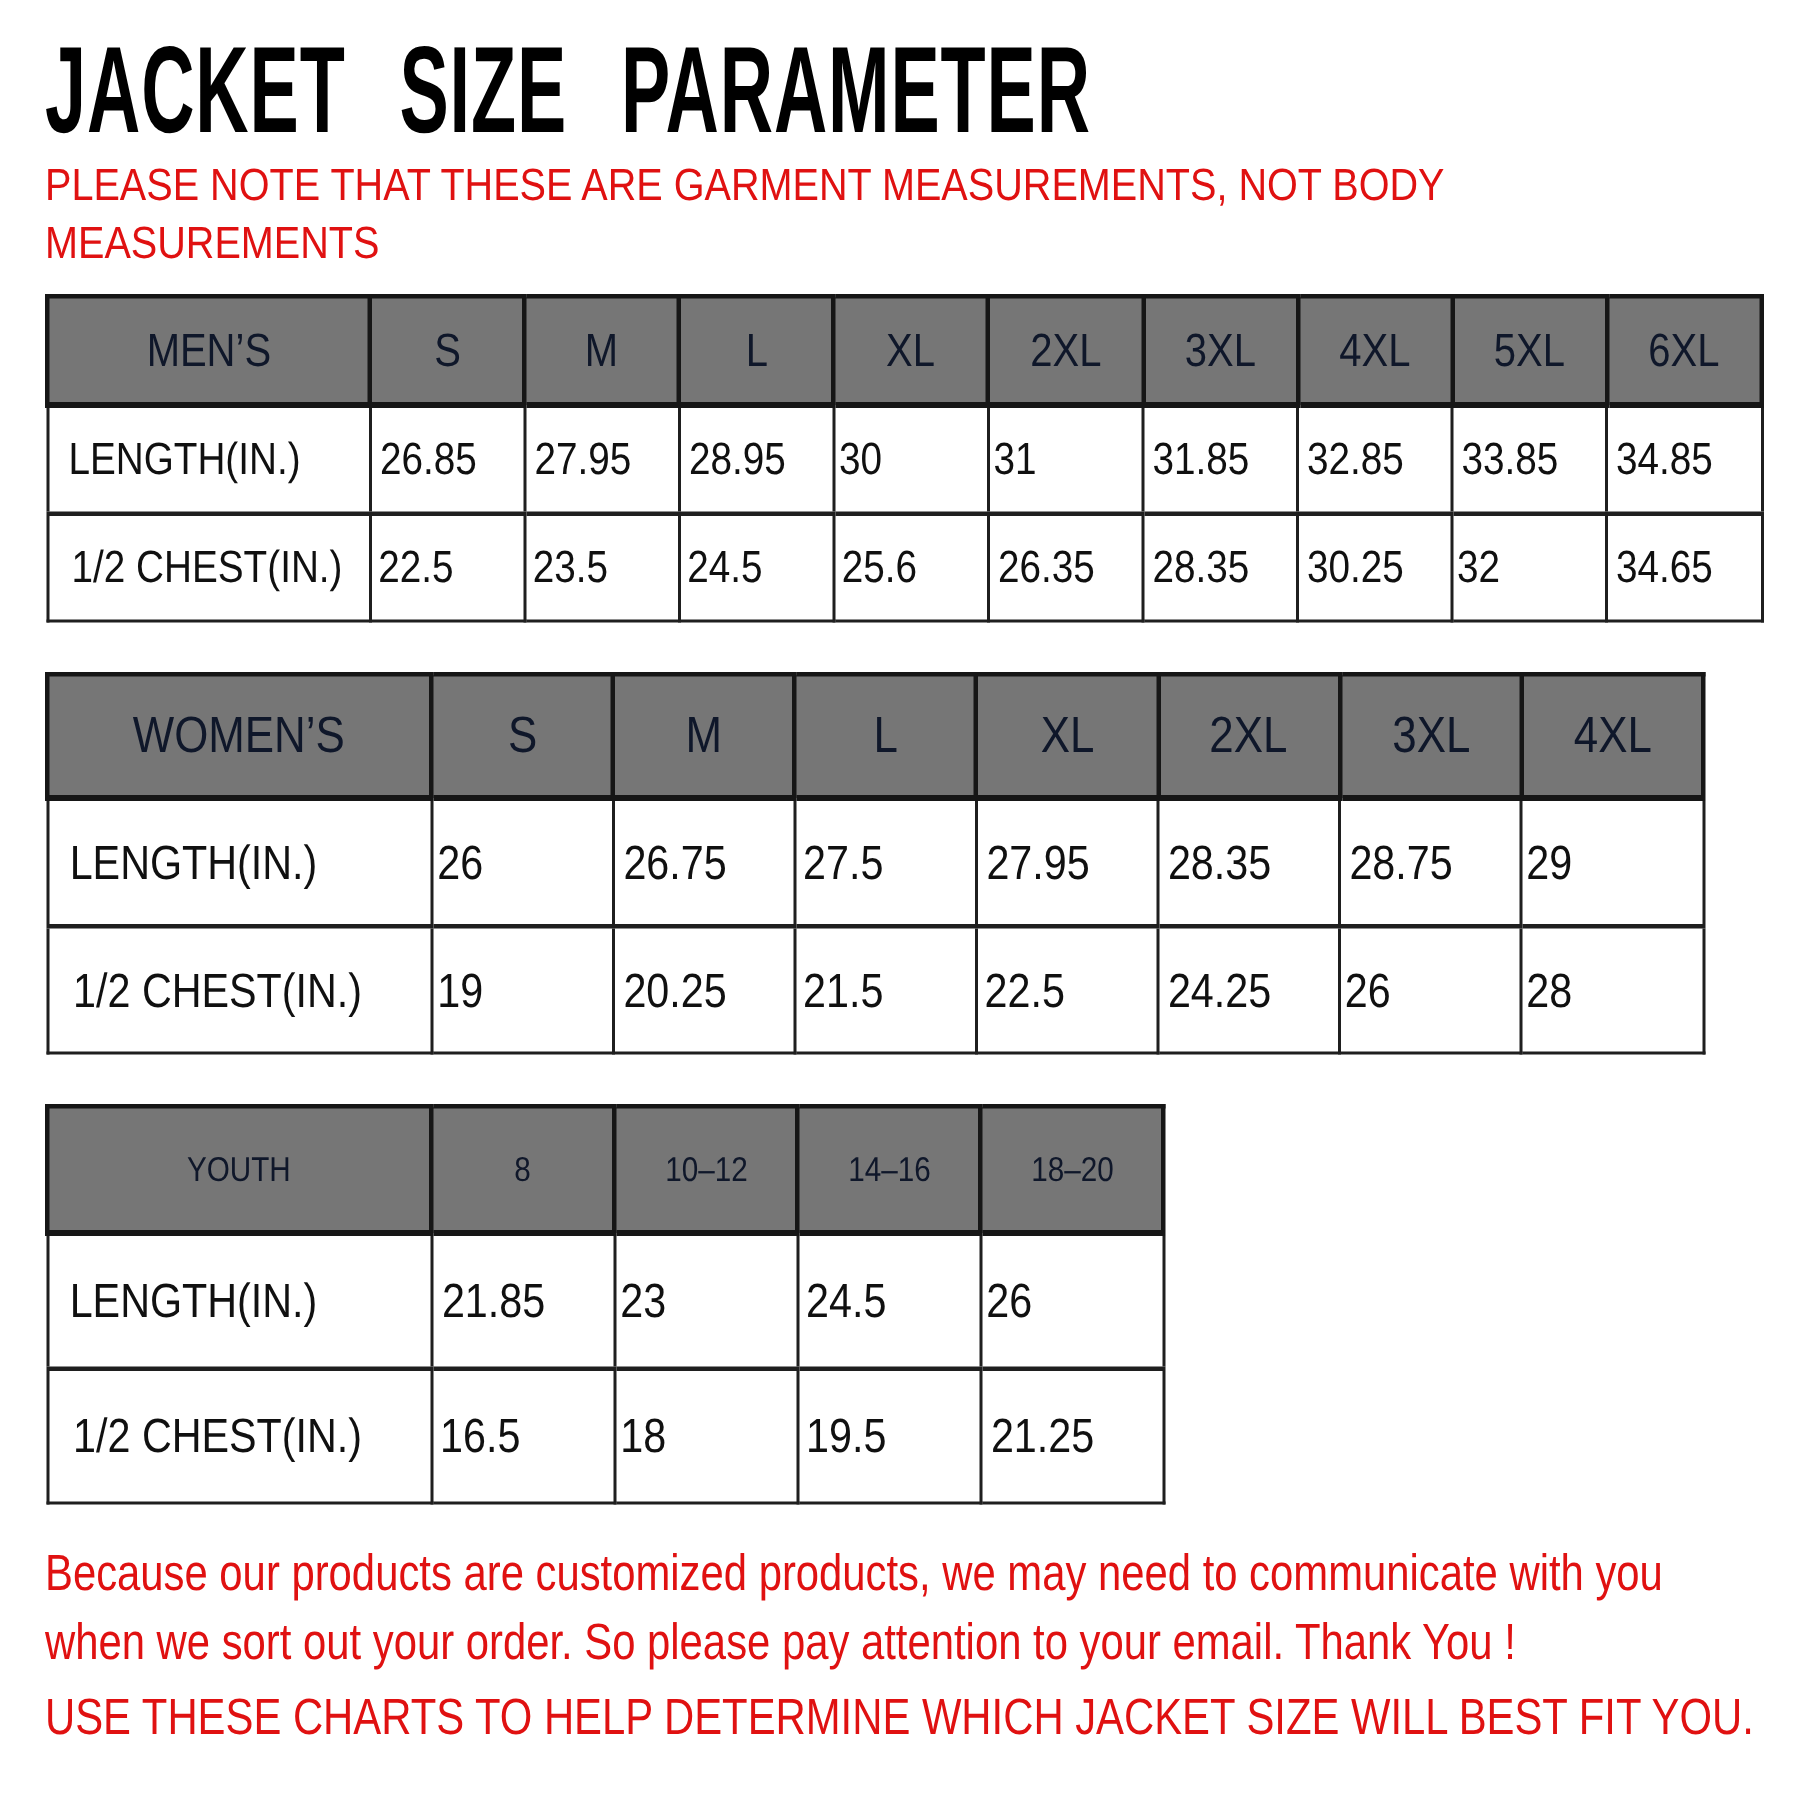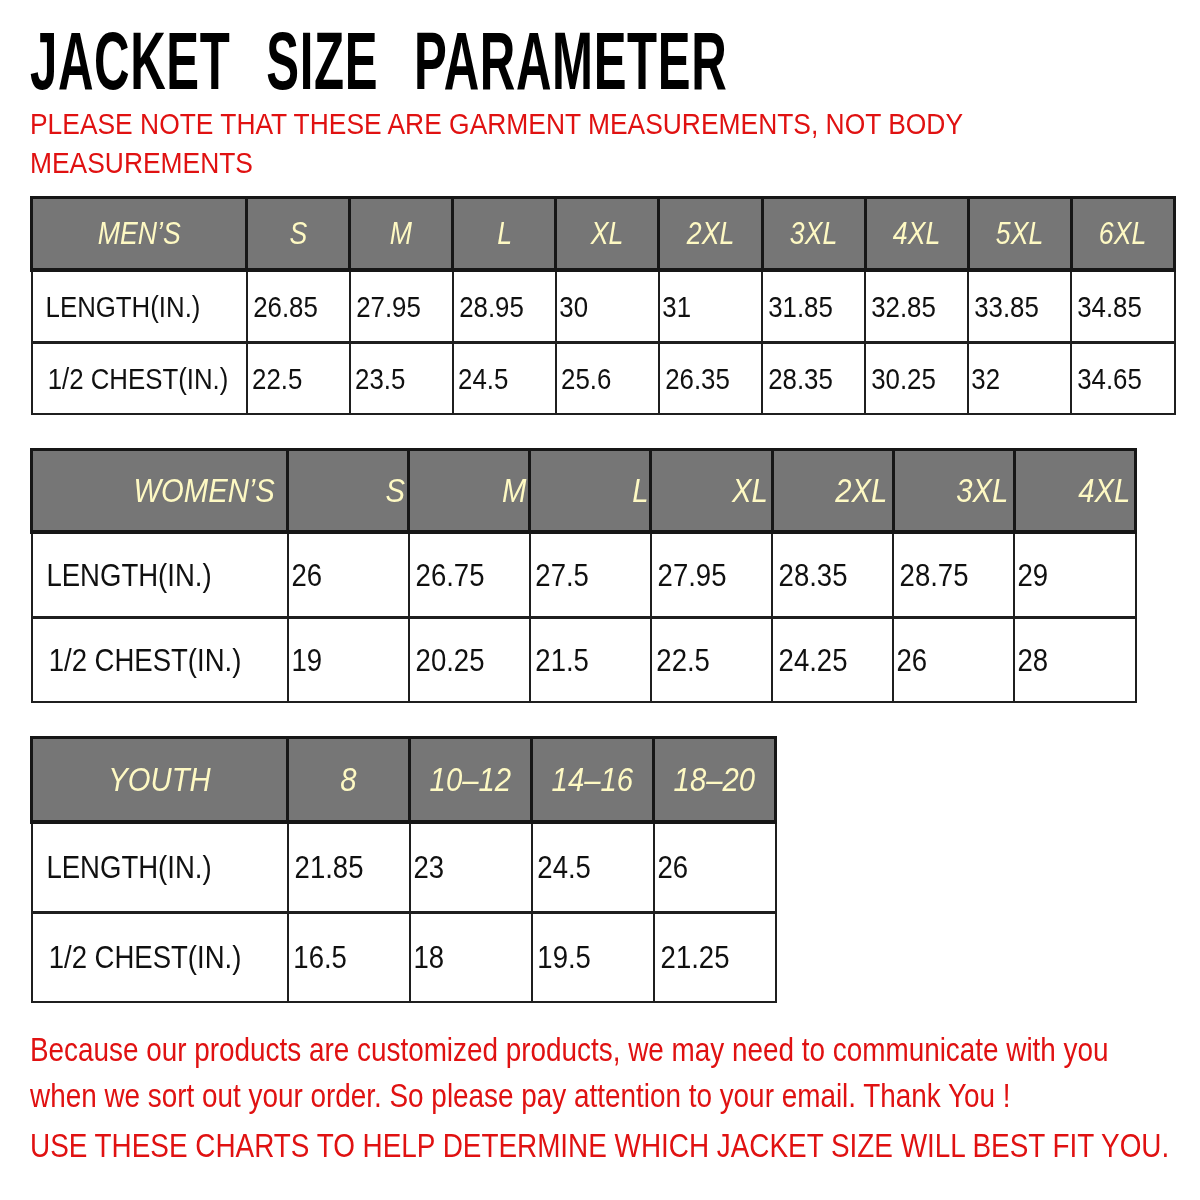--- a/index.html
+++ b/index.html
@@ -36,44 +36,44 @@
     white-space:nowrap;
   }
 
   
   table{
     position:absolute;left:30px;
     border-collapse:collapse;table-layout:fixed;
     background:#fff;
   }
   th{
-    background:var(--gray);color:#fef9c3;font-weight:400;
+    background:var(--gray);color:#0f172a;font-weight:400;
     border:3px solid var(--border-dark);
     border-bottom-width:4px;
-    text-align:center;vertical-align:middle;padding:0;font-style:italic;
+    text-align:center;vertical-align:middle;padding:0;
   }
   td{
     border:2px solid var(--border-mid);
     border-top-width:3px;
     color:#101010;
     vertical-align:middle;padding:0;
     background:#fff;
   }
   .cz{display:inline-block;transform:scaleX(.86);transform-origin:center;white-space:nowrap;}
 
   #mens{top:196px;width:1146px;}
   #mens th{height:69px;font-size:31px;}
   #mens td{height:69px;font-size:30px;}
 
   #womens{top:448px;width:1107px;}
-  #womens th{height:79px;font-size:34px;text-align:right;}
+  #womens th{height:79px;font-size:34px;}
   #womens td{height:82px;font-size:32px;}
 
   #youth{top:736px;width:747px;}
-  #youth th{height:81px;font-size:34px;}
+  #youth th{height:81px;font-size:23px;}
   #youth td{height:87px;font-size:32px;}
 
   
   .para{
     left:30px;top:1026px;
     color:var(--red);
     font-size:34px;line-height:46px;
     transform:scaleX(.82);transform-origin:0 0;
     white-space:nowrap;
   }

